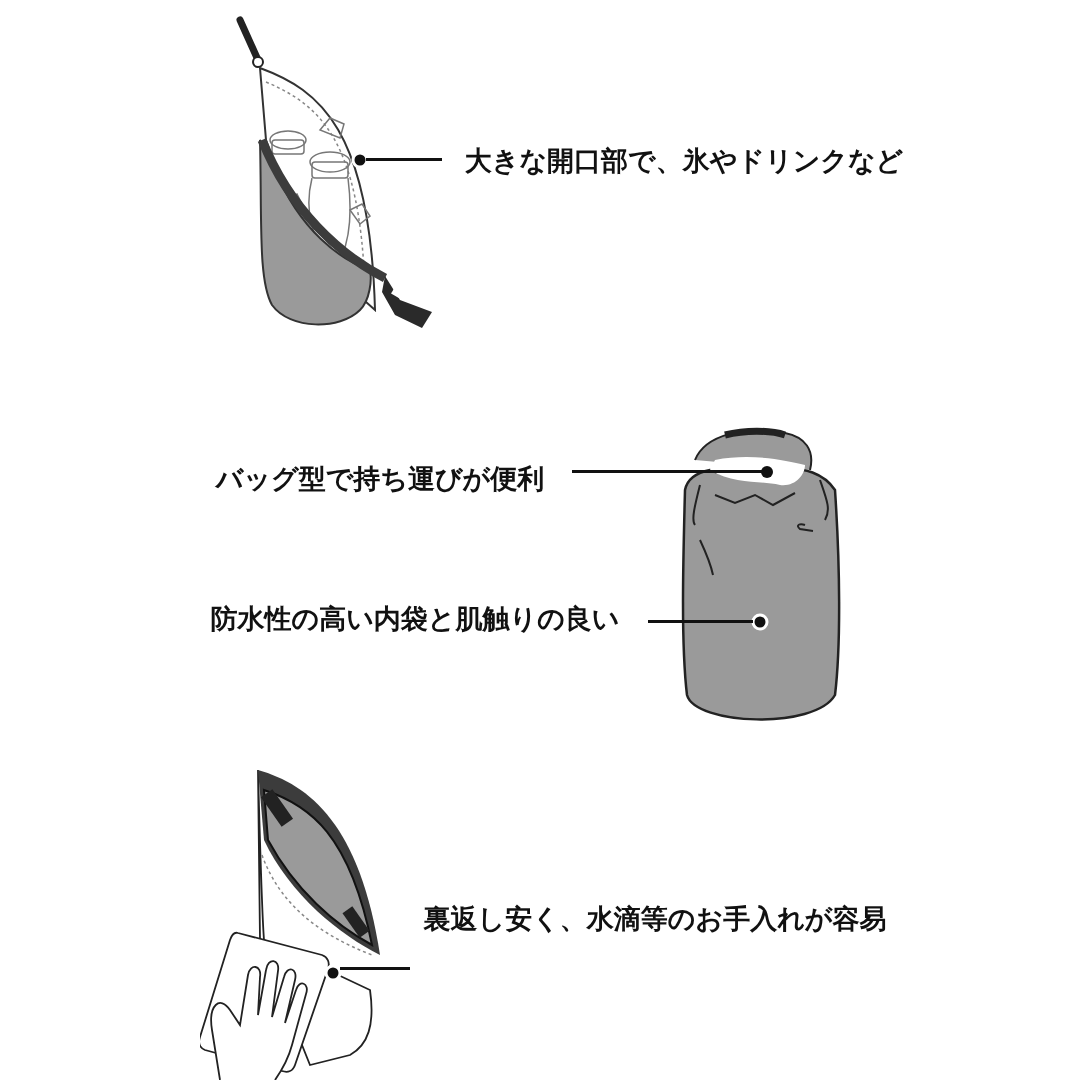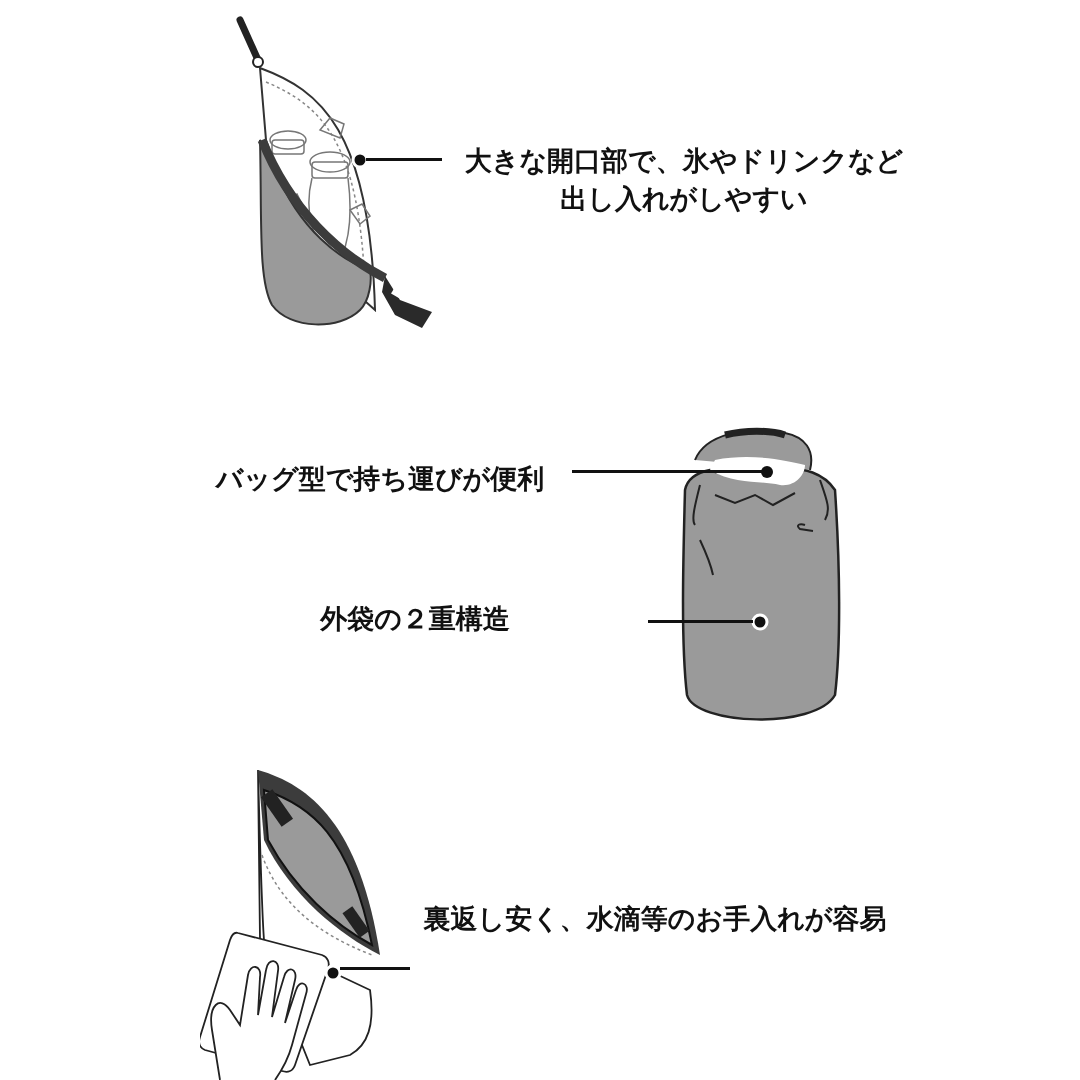--- a/index.html
+++ b/index.html
@@ -38,21 +38,20 @@
 
   <path d="M185 266 L200 290 L232 302 L222 318 L195 305 L182 282 Z" fill="#2a2a2a"></path>
   <rect x="192" y="280" width="9" height="6" fill="#fff" transform="rotate(30 196 283)"></rect>
 
   <circle cx="160" cy="150" r="7" fill="#111" stroke="#fff" stroke-width="3"></circle>
 </svg>
 <div class="leader" style="left:166px; left:366px; top:158px; width:76px;"></div>
 
 <div class="caption" style="left:432px; top:142px; width:440px;margin-left:32px;">
   <div>大きな開口部で、氷やドリンクなど</div>
-  <div>出し入れがしやすい</div>
 </div>
 
 <svg class="illus" style="left:655px; top:425px;" width="205" height="320" viewBox="0 0 205 320">
 
   <path d="M40 35 C50 10 90 0 130 8 C150 12 160 25 155 45" fill="#9a9a9a" stroke="#222" stroke-width="2"></path>
   <path d="M70 10 C90 5 115 5 130 10" stroke="#222" stroke-width="7" fill="none"></path>
 
   <path d="M30 65 C28 140 26 220 32 270 C40 300 160 305 180 270 C186 220 185 140 180 65
            C170 50 150 40 120 45 C95 55 65 50 55 45 C40 48 32 55 30 65 Z" fill="#9a9a9a" stroke="#222" stroke-width="2.5"></path>
 
@@ -67,21 +66,21 @@
   <circle cx="105" cy="197" r="7" fill="#111" stroke="#fff" stroke-width="3"></circle>
 </svg>
 <div class="leader" style="left:572px; top:470px; width:190px;"></div>
 <div class="leader" style="left:648px; top:620px; width:105px;"></div>
 
 <div class="caption" style="left:205px; top:460px; width:350px;">
   <div>バッグ型で持ち運びが便利</div>
 </div>
 
 <div class="caption" style="left:195px; top:600px; width:440px;">
-  <div>外袋の２重構造</div>
+  <div>防水性の高い内袋と肌触りの良い</div>
 </div>
 
 <svg class="illus" style="left:200px; top:765px;" width="200" height="315" viewBox="0 0 200 315">
 
   <path d="M58 5 C60 80 62 150 64 175 L170 225 C175 260 168 280 150 290 L110 300 L60 175 Z" fill="#fff" stroke="#222" stroke-width="1.8"></path>
   <path d="M62 90 C80 140 120 170 172 190" fill="none" stroke="#888" stroke-width="1.5" stroke-dasharray="3,3"></path>
 
   <path d="M58 5 C110 20 160 60 180 190 C140 170 90 130 64 75 Z" fill="#3c3c3c"></path>
 
   <path d="M64 25 C110 40 150 70 172 180 C135 160 95 125 68 75 Z" fill="#9a9a9a" stroke="#111" stroke-width="2"></path>

